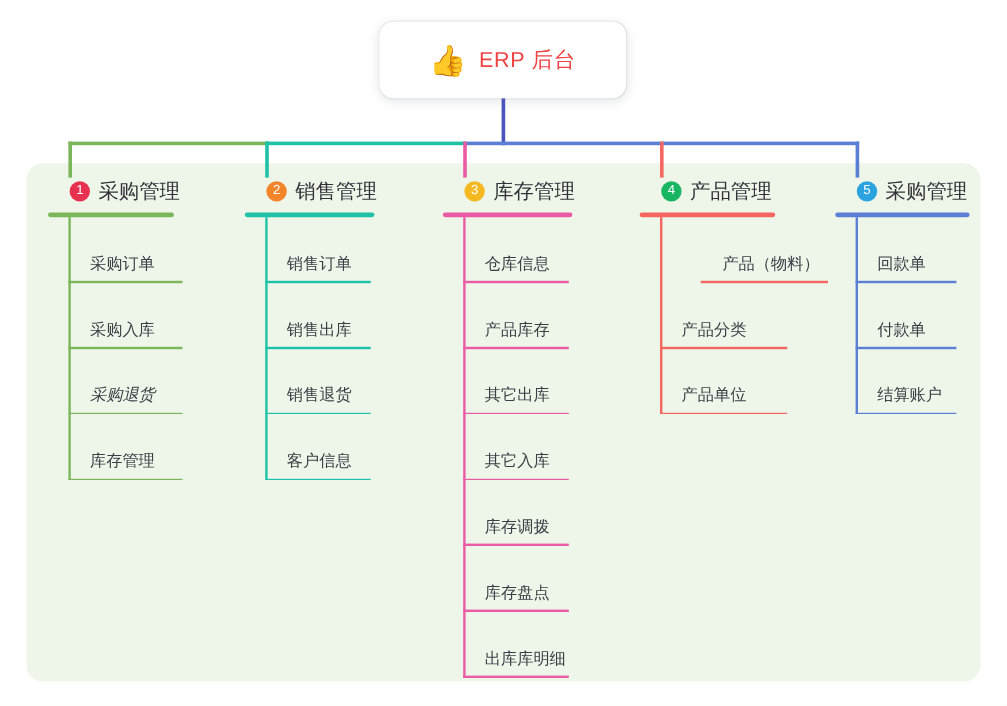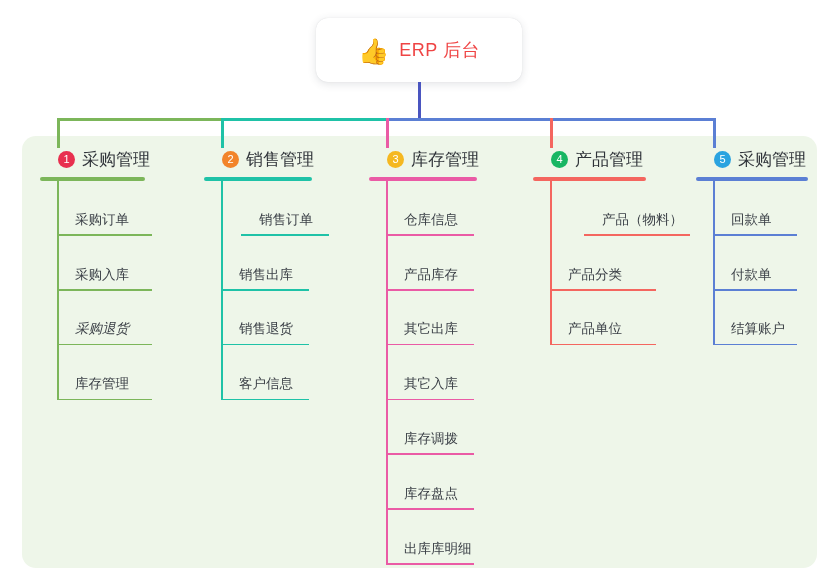--- a/index.html
+++ b/index.html
@@ -176,21 +176,21 @@
           <div class="leaf-underline" style="width: 95px; background: rgb(124, 182, 90);"></div>
         </div>
       </div>
       <div class="column" style="left: 204px; top: 146px;">
         <div class="cat-header">
           <span class="badge" style="background: rgb(242, 132, 42);">2</span>
           <span class="cat-label">销售管理</span>
         </div>
         <div class="cat-underline" style="left: 0px; top: 31px; width: 108px; background: rgb(31, 194, 167);"></div>
         <div class="spine" style="left: 17px; top: 35px; height: 219.2px; background: rgb(31, 194, 167);"></div>
-        <div class="leaf" style="left: 17px; top: 35px; width: 88px; height: 54.8px; margin-left: 20px;">
+        <div class="leaf" style="left: 17px; top: 35px; width: 88px; height: 54.8px;">
           <div class="leaf-text">销售订单</div>
           <div class="leaf-underline" style="width: 88px; background: rgb(31, 194, 167);"></div>
         </div>
         <div class="leaf" style="left: 17px; top: 89.8px; width: 88px; height: 54.8px;">
           <div class="leaf-text">销售出库</div>
           <div class="leaf-underline" style="width: 88px; background: rgb(31, 194, 167);"></div>
         </div>
         <div class="leaf" style="left: 17px; top: 144.6px; width: 88px; height: 54.8px;">
           <div class="leaf-text">销售退货</div>
           <div class="leaf-underline" style="width: 88px; background: rgb(31, 194, 167);"></div>

